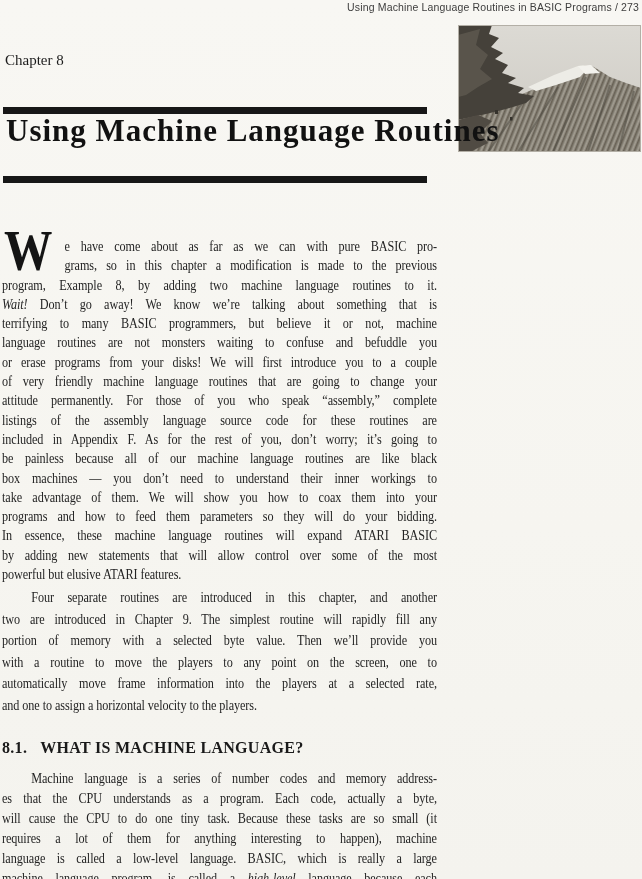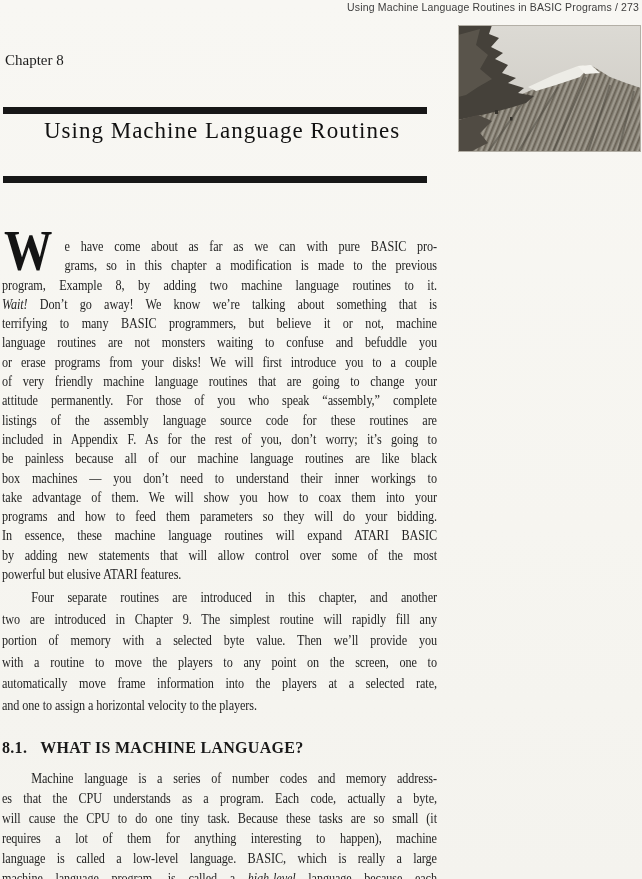--- a/index.html
+++ b/index.html
@@ -16,22 +16,22 @@
   .chapter{
     position:absolute;top:34px;left:5px;
     font-family:"Liberation Serif",serif;font-size:15px;color:#1c1c1c;margin-top:18px;
   }
   .photo{position:absolute;left:458px;top:25px;width:183px;height:127px;display:block;}
   .rule{position:absolute;left:3px;width:424px;height:7px;background:#171717;}
   .rule.top{top:107px;}
   .rule.bottom{top:176px;}
   .title{
     position:absolute;left:6px;top:120px;
-    font-family:"Liberation Serif",serif;font-weight:400;font-size:23px;
-    line-height:22.5px;color:#111;letter-spacing:1px;white-space:nowrap;margin-left:38px;
+    font-family:"Liberation Serif",serif;font-weight:700;font-size:31px;
+    line-height:22.5px;color:#111;letter-spacing:1px;white-space:nowrap;
   }
   .dropcap{
     position:absolute;left:4px;top:222px;
     font-family:"Liberation Serif",serif;font-weight:700;font-size:57px;line-height:1;
     color:#141414;transform:scaleX(.85);transform-origin:0 0;
   }
   .bodytext{
     position:absolute;left:2px;width:535px;
     transform:scaleX(.813);transform-origin:0 0;
     font-family:"Liberation Serif",serif;font-size:15px;

